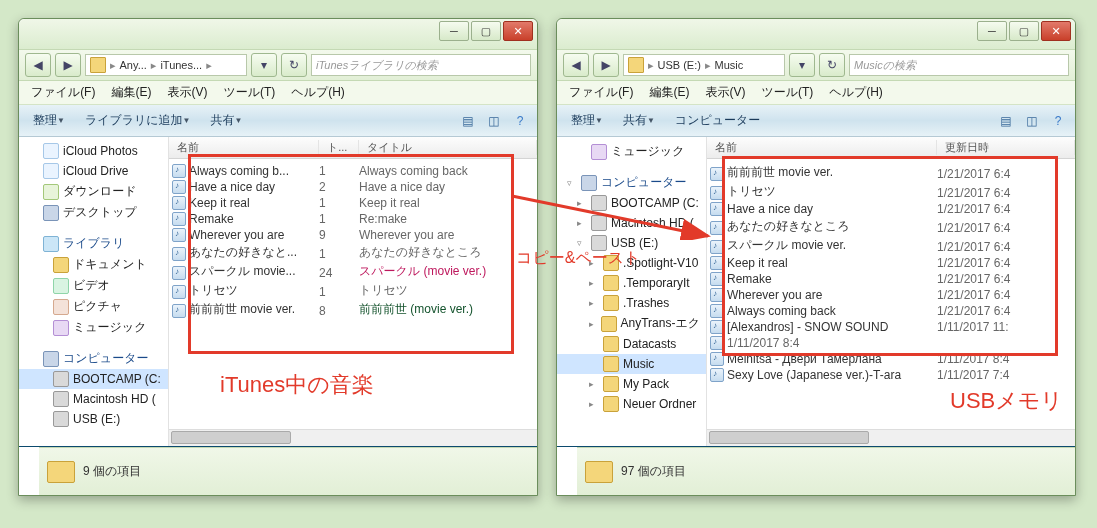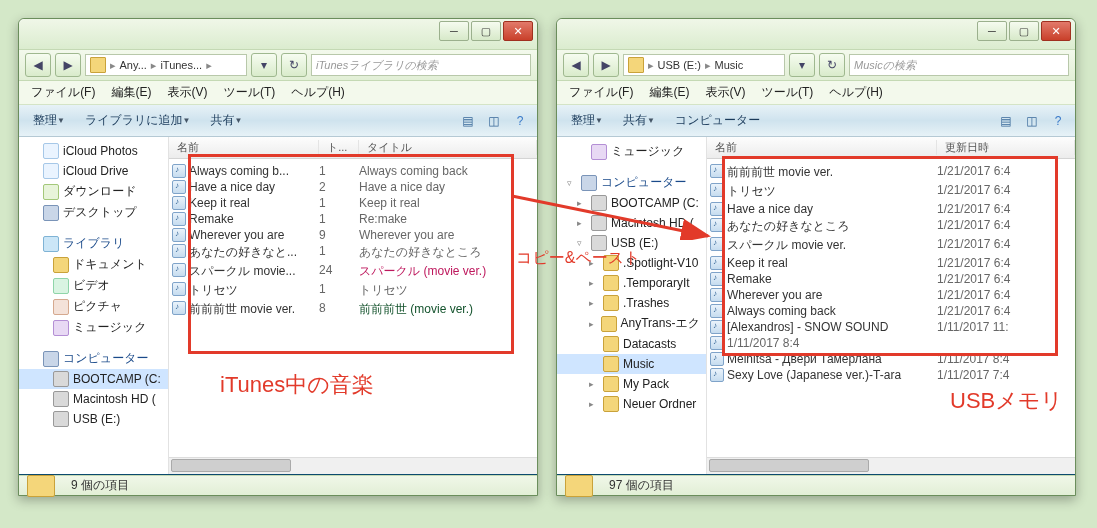--- a/index.html
+++ b/index.html
@@ -106,37 +106,38 @@
   .ic-pic { background:#f4e2d9;border:1px solid #d5a98f;}
   .ic-vid { background:#d9f4e2;border:1px solid #8fd5a9;}
   .content { flex:1; display:flex;flex-direction:column; min-width:0; position:relative;}
   .colhdr {
     height:22px; background:linear-gradient(#fdfdfd,#ececec);
     border-bottom:1px solid #d4d4d4; display:flex;align-items:center;
     color:#555;font-size:11px;
   }
   .colhdr > div { padding:0 8px; border-right:1px solid #e4e4e4;}
   .filelist { flex:1; overflow:auto; padding:4px 0 30px 0;}
-  .row { display:flex;align-items:flex-start;padding:1px 0; color:#333;}
+  .row { display:flex;align-items:flex-end;padding:1px 0; color:#333;}
   .row .c-icon { width:20px;display:flex;justify-content:center;}
   .mf { width:14px;height:14px;border:1px solid #7fa3c9;background:linear-gradient(#eaf3fb,#c6dcef);border-radius:2px;position:relative;}
   .mf::after{content:"♪";position:absolute;font-size:8px;color:#3a6a9a;left:2px;top:0;}
   .redbox {
     position:absolute; border:3px solid #e23a2a; pointer-events:none;
   }
   .anno1 { position:absolute; left:220px; top:370px; color:#e23a2a; font-size:22px; font-weight:500;}
   .anno2 { position:absolute; left:950px; top:386px; color:#e23a2a; font-size:22px; font-weight:500;}
   .anno-mid { position:absolute; left:516px; top:248px; color:#e23a2a; font-size:16px; font-weight:500;}
   .arrow {
     position:absolute; left:508px; top:192px; width:208px; height:48px; pointer-events:none;
   }
   .statusbar {
-    height:20px; background:linear-gradient(#f0f7e8,#e2efd6);
-    display:flex;align-items:center;padding:0 8px;gap:16px;font-size:12px;color:#333;
+    height:48px; background:linear-gradient(#f0f7e8,#e2efd6);
+    display:flex;align-items:center;padding:0 8px;gap:8px;font-size:12px;color:#333;
     border-top:1px solid #c4d9b4;
+    margin-left:20px;
   }
   .statusbar .bigfolder{width:28px;height:22px;background:#f4d67a;border:1px solid #c9a23a;border-radius:2px;}
   .hscroll{height:17px;background:#f0f0f0;border-top:1px solid #ddd;position:relative;}
   .hscroll .thumb{position:absolute;height:13px;top:1px;background:#cfcfcf;border:1px solid #aaa;border-radius:2px;}
 </style>
 </head>
 <body>
 
 <div class="window w1">
   <div class="titlebar">

